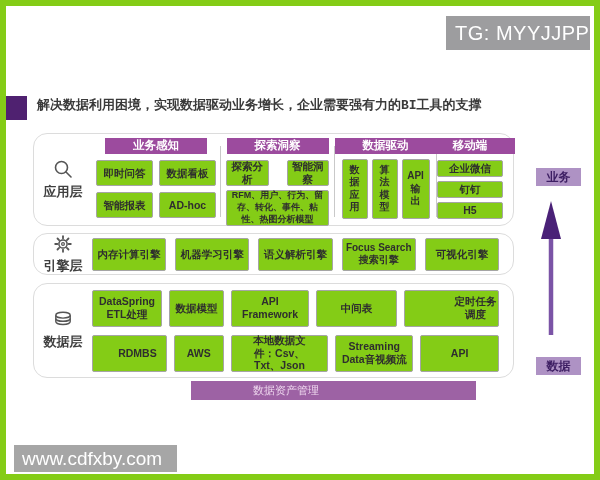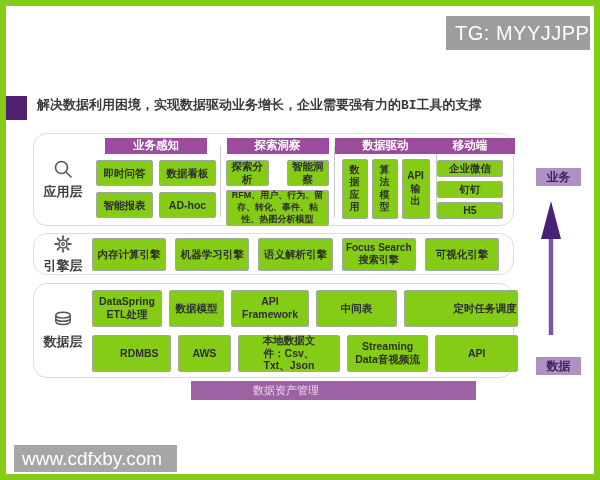--- a/index.html
+++ b/index.html
@@ -183,21 +183,21 @@
         </svg>
         <span class="lname">数据层</span>
       </div>
       <div class="data-col">
         <div class="data-row">
           <div class="bx pre" style="width:70px;">DataSpring
 ETL处理</div>
           <div class="bx" style="width:55px;">数据模型</div>
           <div class="bx" style="width:78px;">API Framework</div>
           <div class="bx" style="width:81px;">中间表</div>
-          <div class="bx" style="width:114px;padding-left:48px;">定时任务调度</div>
+          <div class="bx" style="width:95px;padding-left:48px;">定时任务调度</div>
         </div>
         <div class="data-row">
           <div class="bx" style="width:72px;padding-left:16px;">RDMBS</div>
           <div class="bx" style="width:47px;">AWS</div>
           <div class="bx" style="width:95px; padding:0 20px;">本地数据文件：Csv、Txt、Json</div>
           <div class="bx pre" style="width:75px;">Streaming
 Data音视频流</div>
           <div class="bx" style="width:76px;">API</div>
         </div>
       </div>

